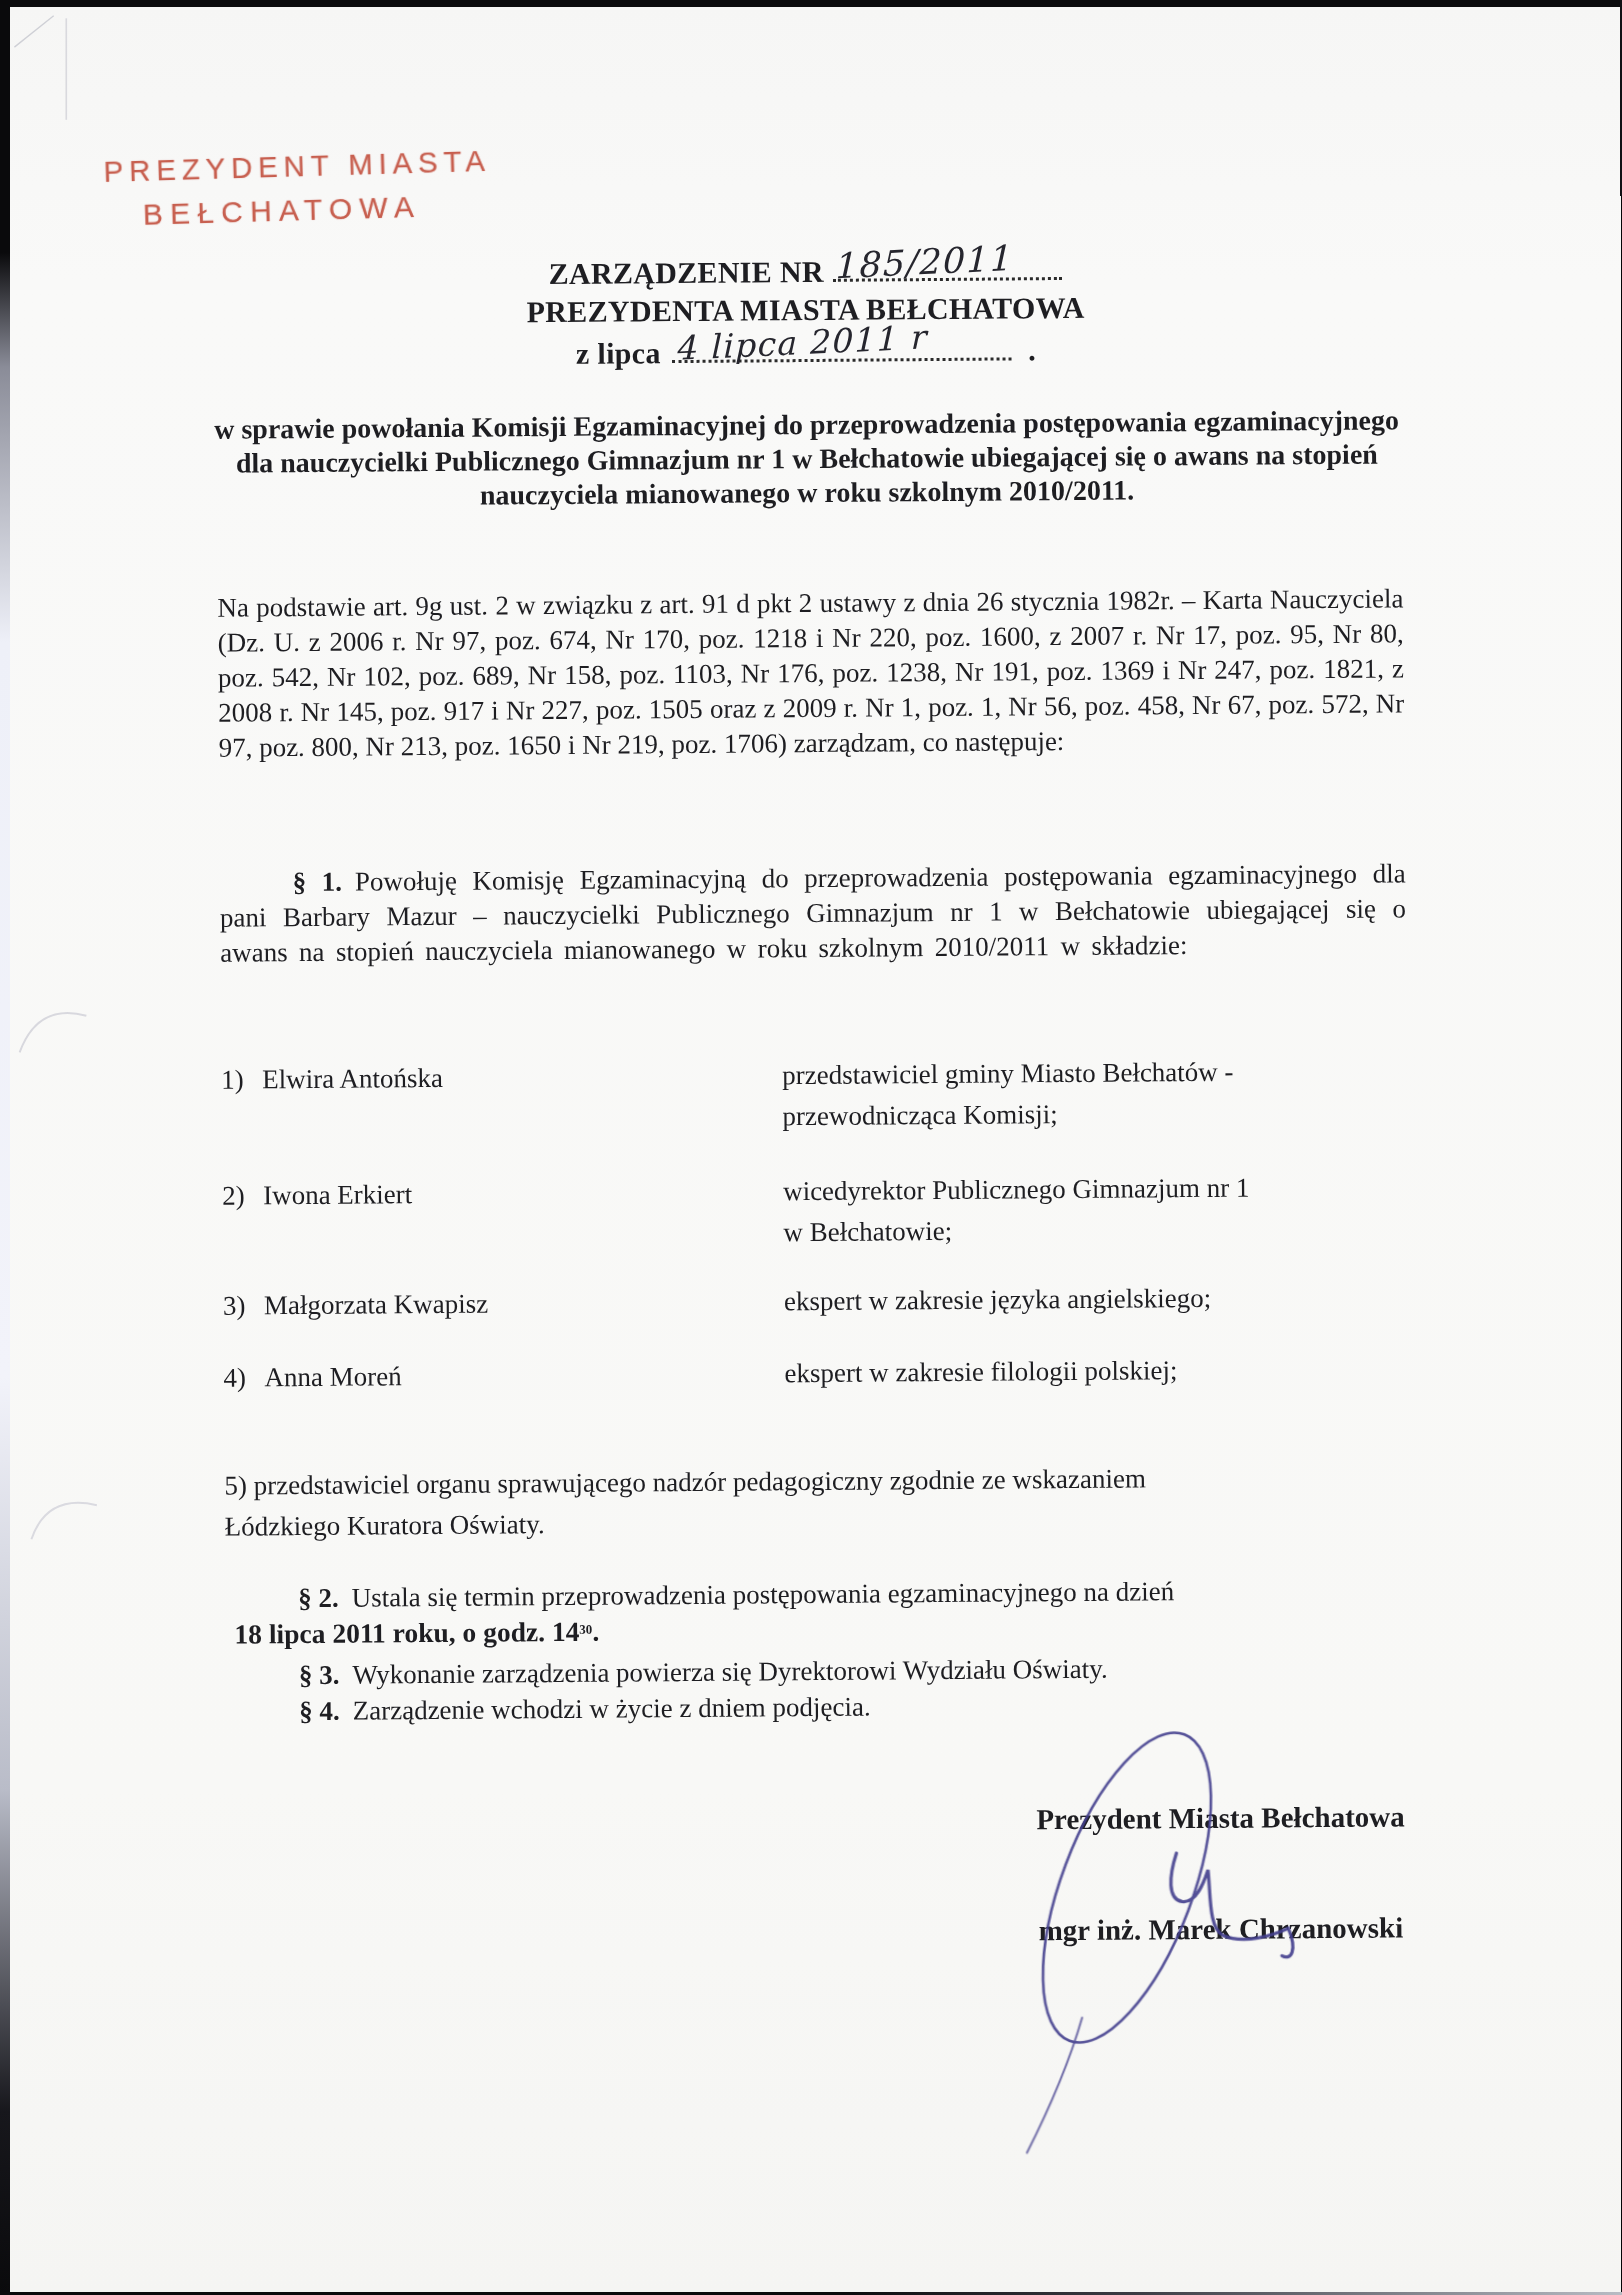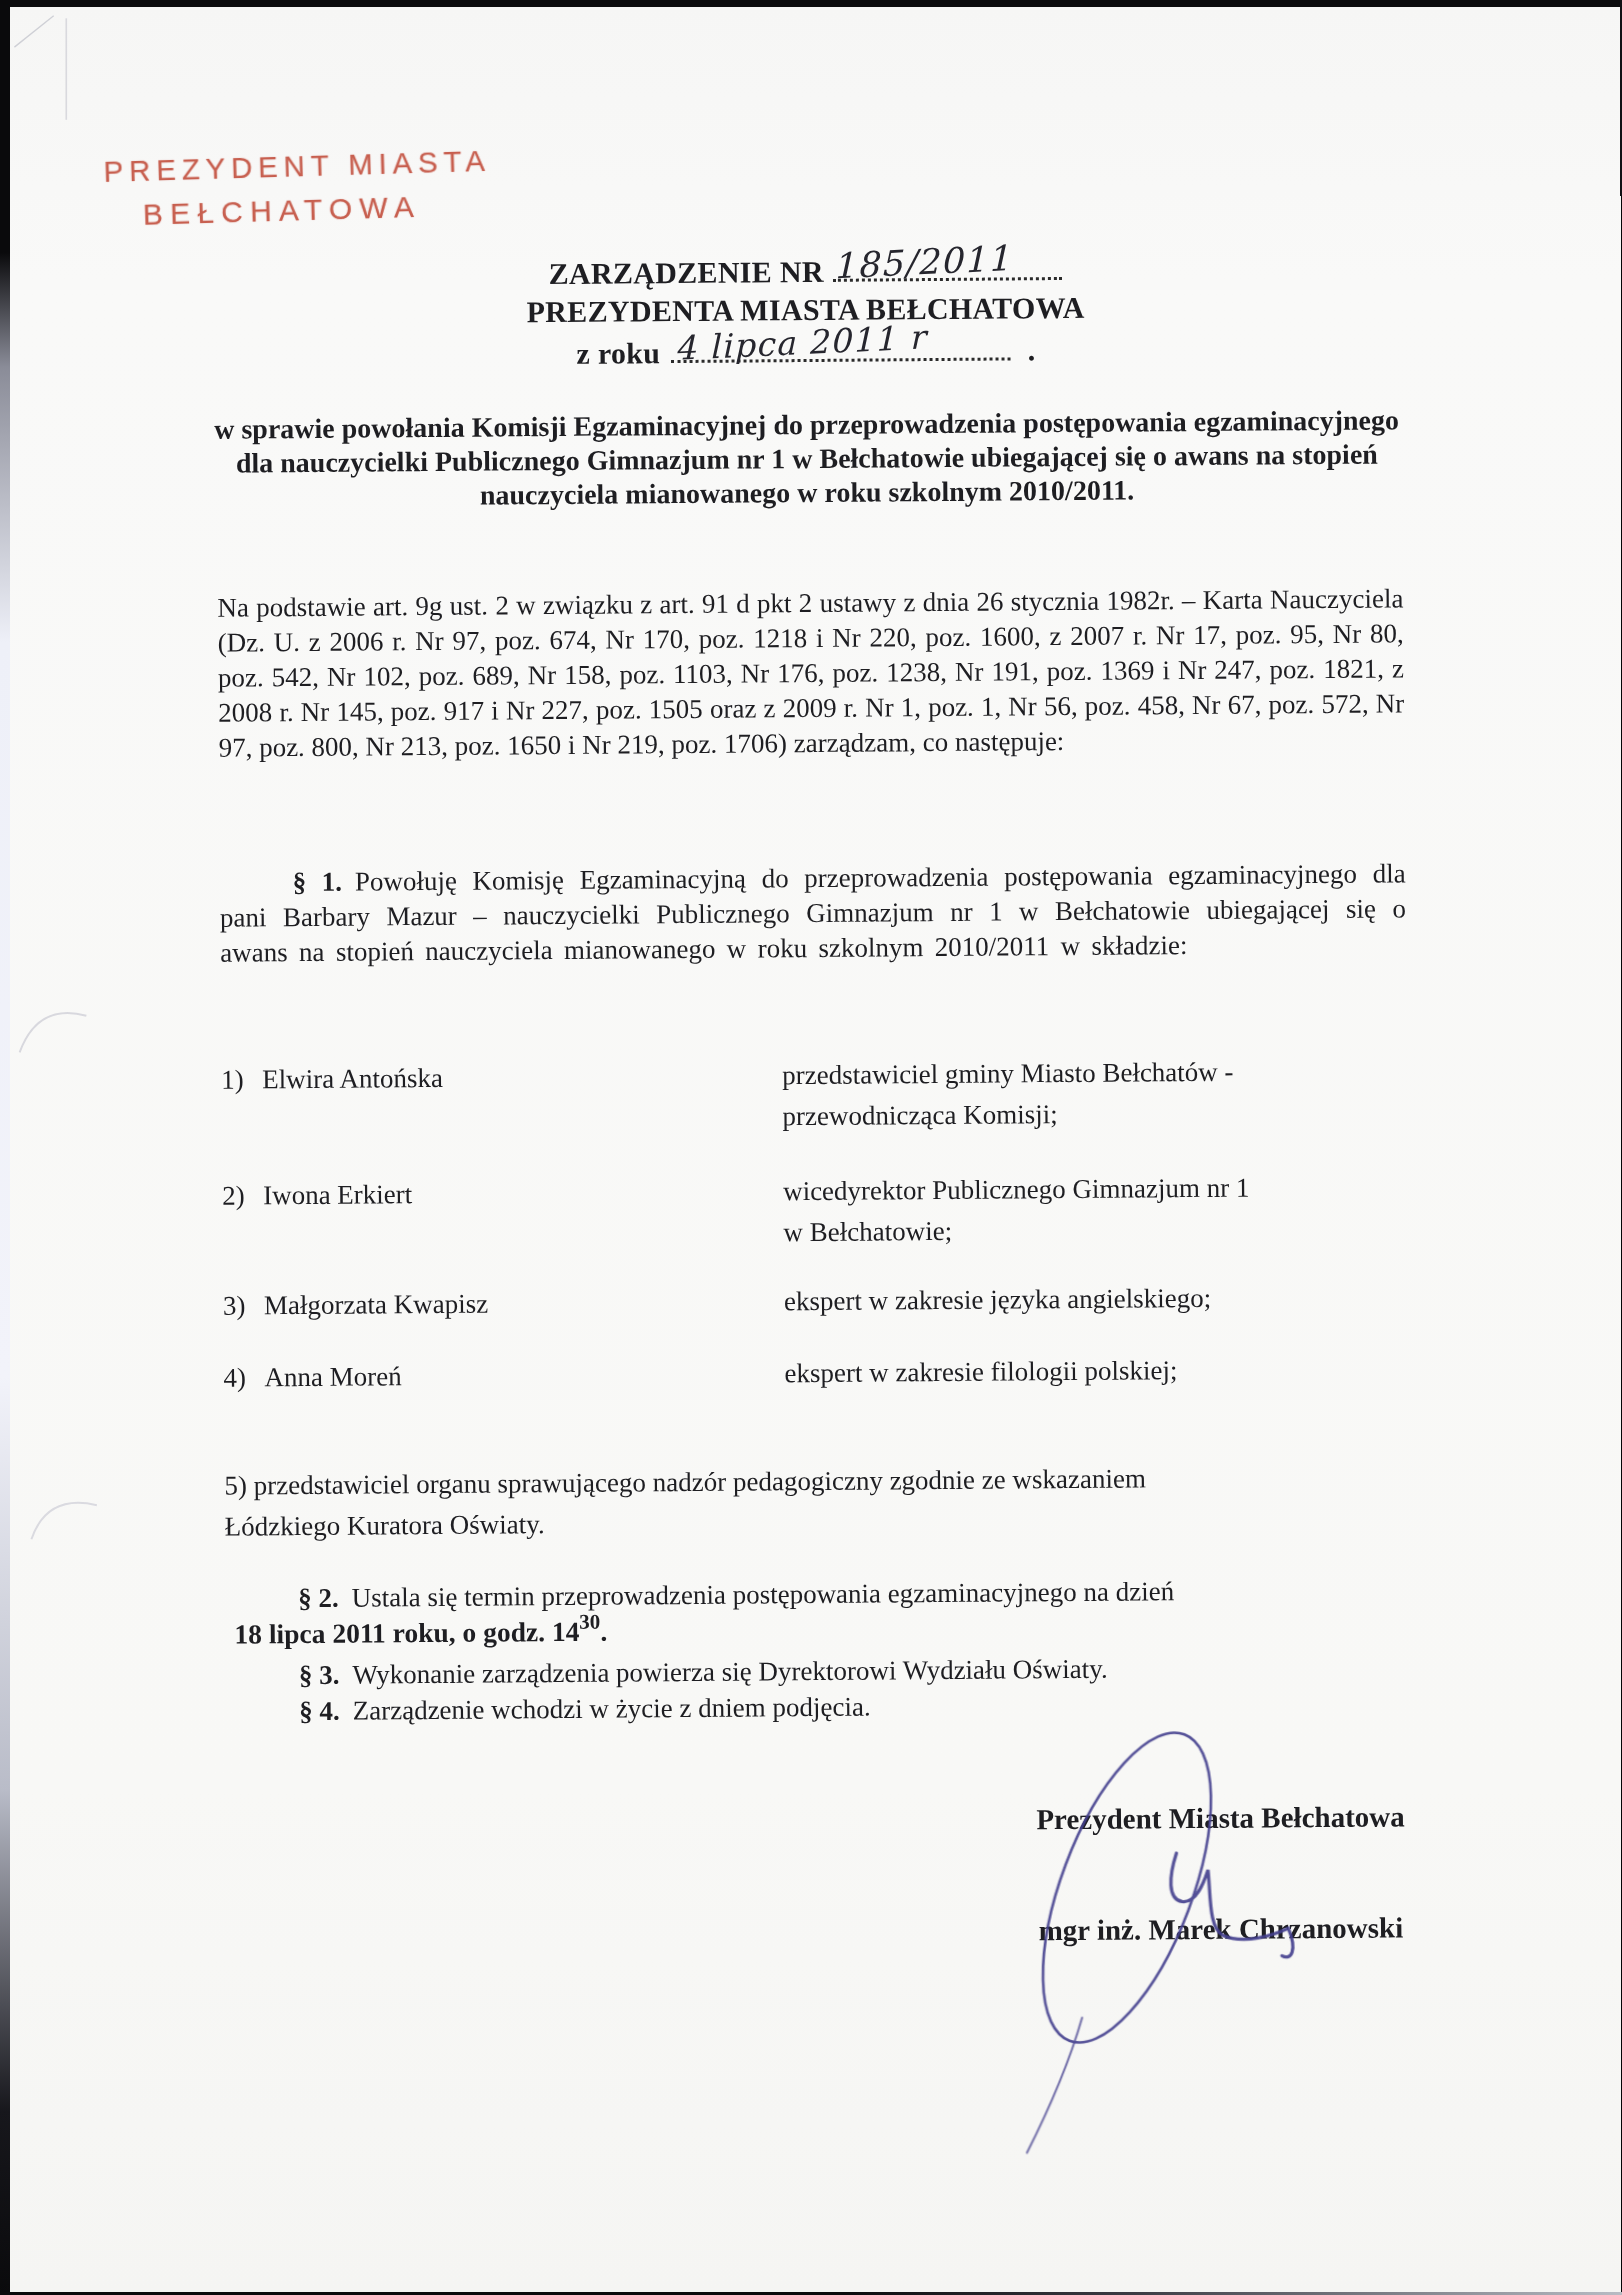--- a/index.html
+++ b/index.html
@@ -42,21 +42,21 @@
            font-weight:bold;font-size:28px;line-height:34px;}
 
   
   .legal{position:absolute;left:221px;top:586px;width:1186px;
          font-size:27px;line-height:35px;text-align:justify;}
   .par{position:absolute;left:221px;width:1186px;font-size:27px;line-height:35px;text-align:justify;}
   .par .lbl{font-weight:bold;margin-right:13px;}
   .par1{top:861px;text-indent:73px;word-spacing:4.6px;}
   .par2-l1{top:1577px;text-indent:73px;}
   .par2-l2{position:absolute;left:230px;top:1614px;font-size:27.5px;font-weight:bold;}
-  .par2-l2 .sup{position:relative;top:-0.55em;font-size:21px;font-weight:bold;}
+  .par2-l2 .sup{position:relative;top:-0.55em;font-size:13px;font-weight:bold;}
   .par3{top:1654px;text-indent:73px;}
   .par4{top:1690px;text-indent:73px;}
 
   
   .member{position:absolute;left:221px;width:1186px;font-size:27px;line-height:41px;}
   .member .no{display:inline-block;min-width:41px;}
   .member .role{position:absolute;left:561px;top:0;width:576px;}
   .m1{top:1055px;} .m2{top:1171px;} .m3{top:1281px;} .m4{top:1353px;}
   .item5{position:absolute;left:221px;top:1461px;width:1186px;font-size:27px;line-height:41px;}
 
@@ -90,21 +90,21 @@
       <div class="l1">PREZYDENT MIASTA</div>
       <div class="l2">BEŁCHATOWA</div>
     </div>
 
     <div class="title-block">
       <div class="title-line">
         <span>ZARZĄDZENIE NR</span><span class="fill fill-number"><span class="hw hw-number">185/2011</span></span>
       </div>
       <div class="title-line">PREZYDENTA MIASTA BEŁCHATOWA</div>
       <div class="title-line">
-        <span>z roku</span><span class="fill fill-date"><span class="hw hw-date">4 lipca 2011 r</span></span><span class="date-end">.</span>
+        <span>z lipca</span><span class="fill fill-date"><span class="hw hw-date">4 lipca 2011 r</span></span><span class="date-end">.</span>
       </div>
     </div>
 
     <div class="subject">w sprawie powołania Komisji Egzaminacyjnej do przeprowadzenia postępowania egzaminacyjnego dla nauczycielki Publicznego Gimnazjum nr 1 w Bełchatowie ubiegającej się o awans na stopień nauczyciela mianowanego w roku szkolnym 2010/2011.</div>
 
     <div class="legal">Na podstawie art. 9g ust. 2 w związku z art. 91 d pkt 2 ustawy z dnia 26 stycznia 1982r. – Karta Nauczyciela (Dz. U. z 2006 r. Nr 97, poz. 674, Nr 170, poz. 1218 i Nr 220, poz. 1600, z 2007 r. Nr 17, poz. 95, Nr 80, poz. 542, Nr 102, poz. 689, Nr 158, poz. 1103, Nr 176, poz. 1238, Nr 191, poz. 1369 i Nr 247, poz. 1821, z 2008 r. Nr 145, poz. 917 i Nr 227, poz. 1505 oraz z 2009 r. Nr 1, poz. 1, Nr 56, poz. 458, Nr 67, poz. 572, Nr 97, poz. 800, Nr 213, poz. 1650 i Nr 219, poz. 1706) zarządzam, co następuje:</div>
 
     <div class="par par1">
       <span class="lbl">§ 1.</span><span>Powołuję Komisję Egzaminacyjną do przeprowadzenia postępowania egzaminacyjnego dla pani Barbary Mazur – nauczycielki Publicznego Gimnazjum nr 1 w Bełchatowie ubiegającej się o awans na stopień nauczyciela mianowanego w roku szkolnym 2010/2011 w składzie:</span>
     </div>

